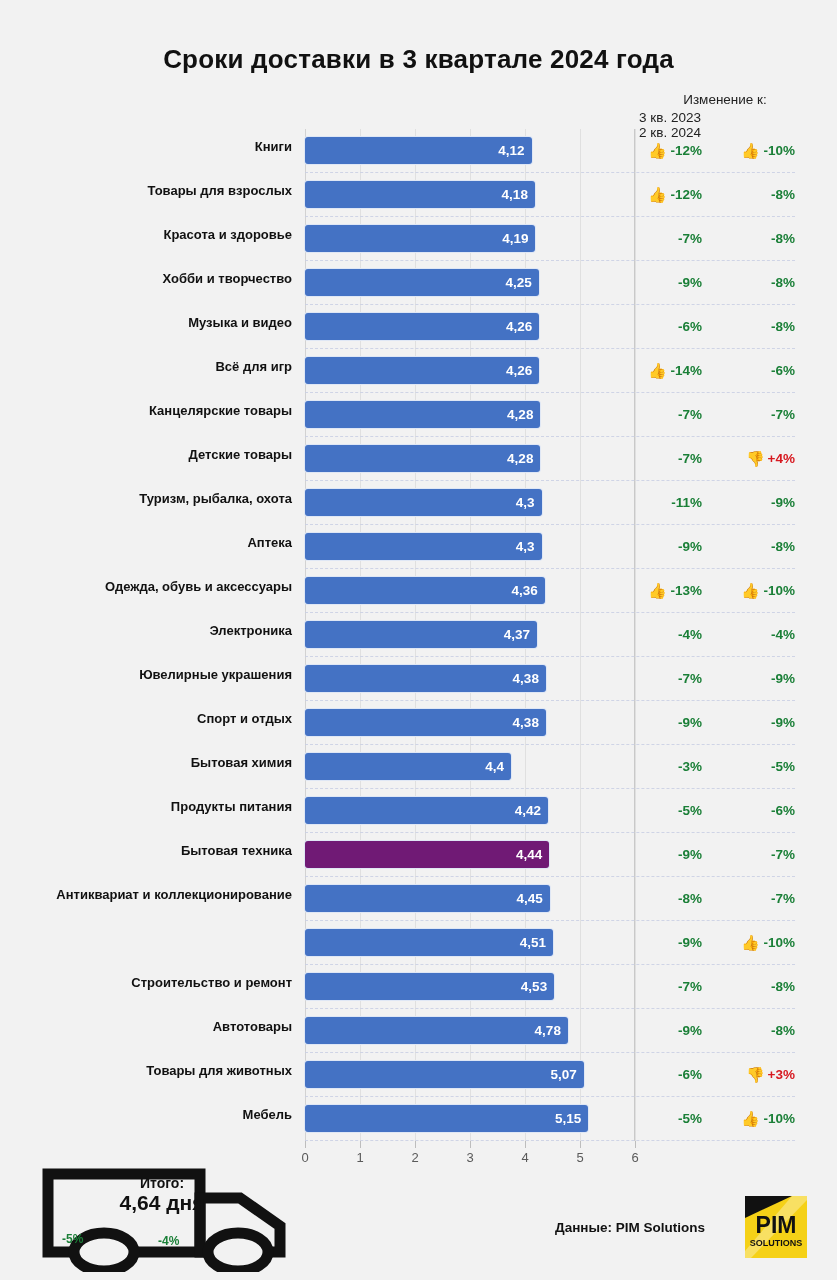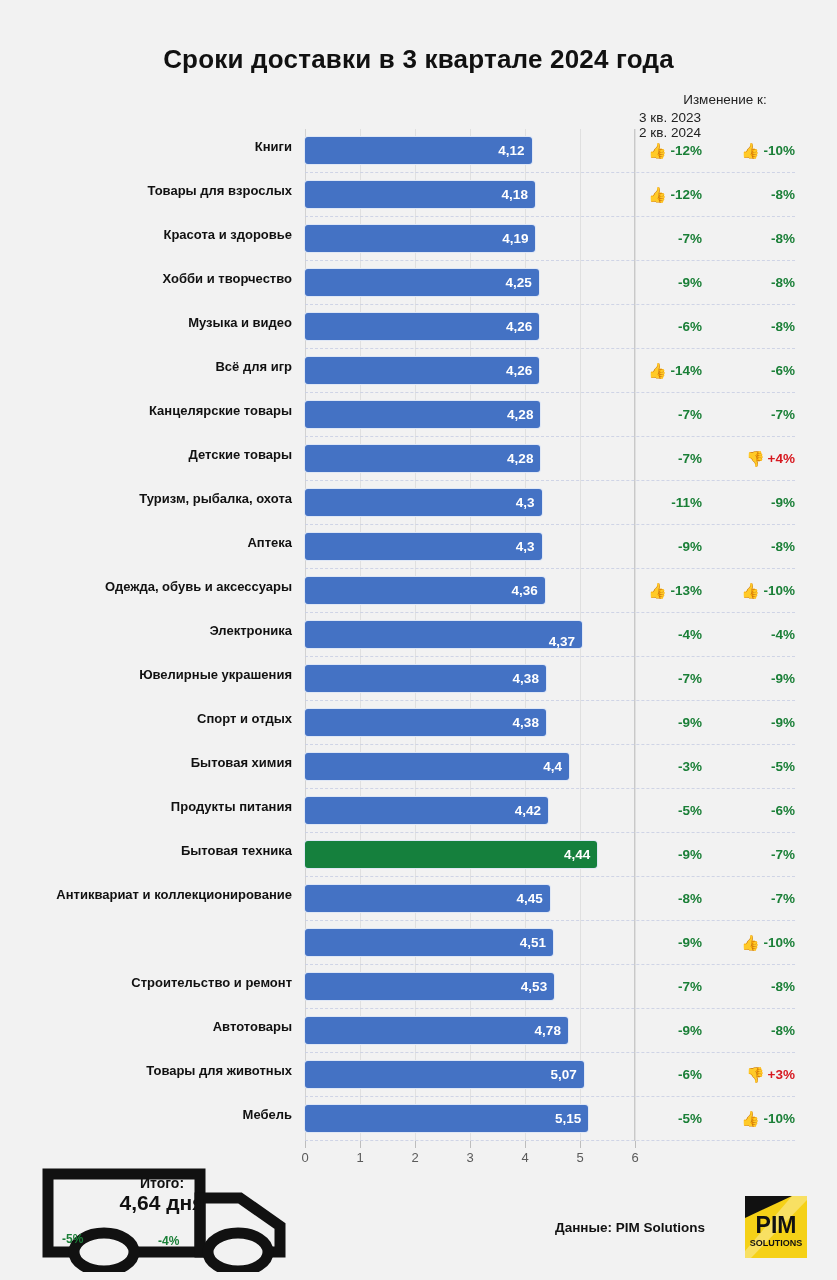--- a/index.html
+++ b/index.html
@@ -289,21 +289,21 @@
         </div>
         <div class="chg chg2">
           <span class="emoji thumb">👍</span>
           <span class="pct pos">-10%</span>
         </div>
       </div>
       <div class="row">
         <div class="rowsep"></div>
         <div class="cat">Электроника</div>
         <div class="barwrap">
-          <div class="bar" style="width: 277px; background: rgb(68, 114, 196); align-items: flex-end;">
+          <div class="bar" style="width: 232px; background: rgb(68, 114, 196);">
             <span class="barval">4,37</span>
           </div>
         </div>
         <div class="chg chg1">
           <span class="pct pos">-4%</span>
         </div>
         <div class="chg chg2">
           <span class="pct pos">-4%</span>
         </div>
       </div>
@@ -334,21 +334,21 @@
           <span class="pct pos">-9%</span>
         </div>
         <div class="chg chg2">
           <span class="pct pos">-9%</span>
         </div>
       </div>
       <div class="row">
         <div class="rowsep"></div>
         <div class="cat">Бытовая химия</div>
         <div class="barwrap">
-          <div class="bar" style="width: 264px; background: rgb(68, 114, 196);">
+          <div class="bar" style="width: 206px; background: rgb(68, 114, 196);">
             <span class="barval">4,4</span>
           </div>
         </div>
         <div class="chg chg1">
           <span class="pct pos">-3%</span>
         </div>
         <div class="chg chg2">
           <span class="pct pos">-5%</span>
         </div>
       </div>
@@ -364,21 +364,21 @@
           <span class="pct pos">-5%</span>
         </div>
         <div class="chg chg2">
           <span class="pct pos">-6%</span>
         </div>
       </div>
       <div class="row">
         <div class="rowsep"></div>
         <div class="cat">Бытовая техника</div>
         <div class="barwrap">
-          <div class="bar" style="width: 244.2px; background: #15803d; padding-left: 48px;">
+          <div class="bar" style="width: 244.2px; background: #701a75;">
             <span class="barval">4,44</span>
           </div>
         </div>
         <div class="chg chg1">
           <span class="pct pos">-9%</span>
         </div>
         <div class="chg chg2">
           <span class="pct pos">-7%</span>
         </div>
       </div>

